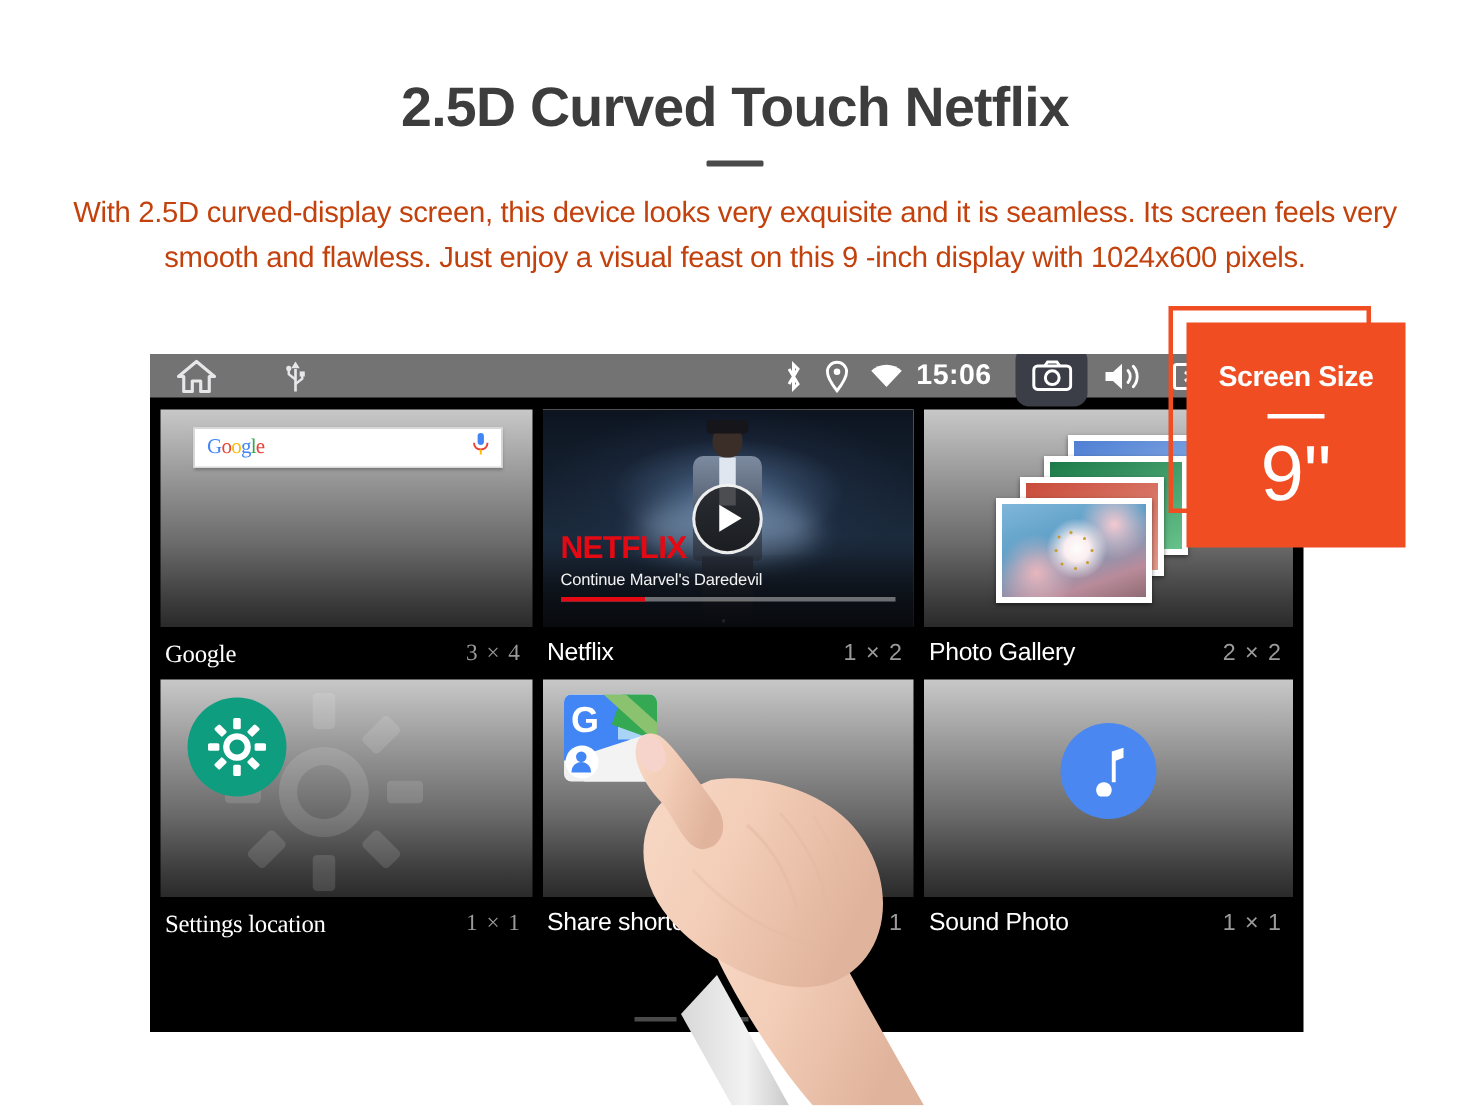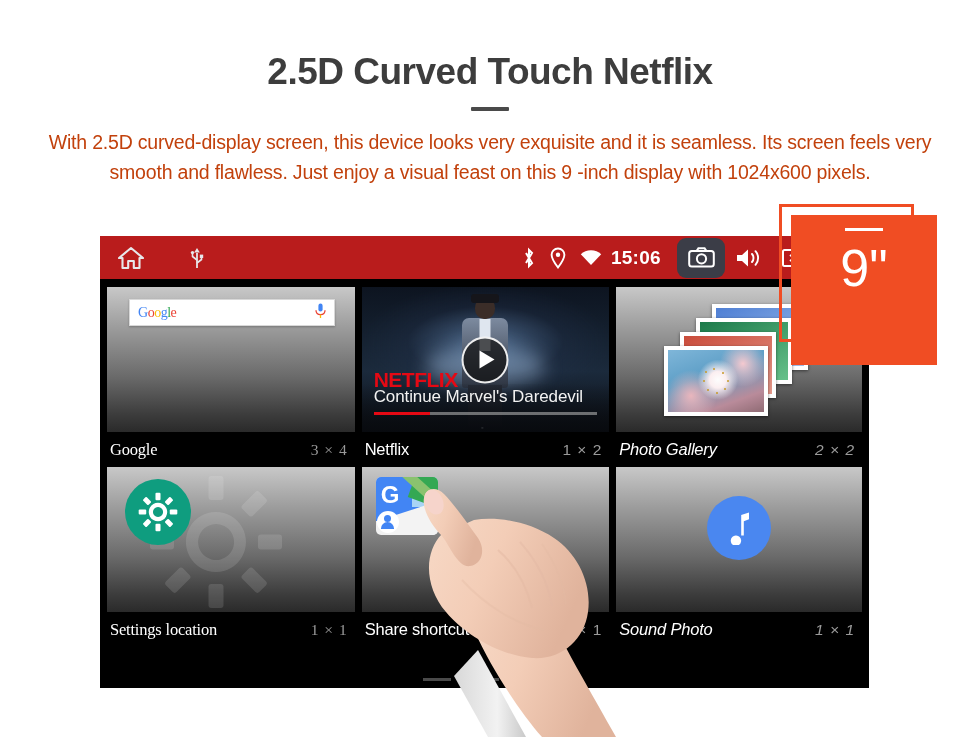--- a/index.html
+++ b/index.html
@@ -42,22 +42,22 @@
     position: absolute;
     left: 100px; top: 236px;
     width: 769px; height: 452px;
     background: #000000;
     overflow: hidden;
   }
 
   
   .statusbar {
     position: relative;
-    height: 43px;
-    background: #b91c1c;
+    height: 29px;
+    background: #737373;
     display: flex;
     align-items: center;
     padding: 0 6px 0 18px;
   }
   .sb-left { display: flex; align-items: center; gap: 46px; }
   .sb-right { display: flex; align-items: center; margin-left: auto; gap: 0px; }
   .sb-icon { display: flex; align-items: center; justify-content: center; }
   .sb-clock {
     color: #ffffff; font-size: 19px; font-weight: bold;
     margin: 0 16px 0 9px; letter-spacing: 0.3px;
@@ -68,21 +68,21 @@
     display:flex; align-items:center; justify-content:center;
   }
   .sb-btn { width: 46px; height: 40px; display:flex; align-items:center; justify-content:center; }
 
   
   .grid { padding: 8px 7px 0 7px; }
   .row { display: flex; gap: 7px; }
   .cell { position: relative; }
   .cell.w3 { width: 251px; font-family: Liberation Serif, serif; }
   .cell.w3b { width: 251px; }
-  .cell.w2 { width: 249px; font-style: italic; }
+  .cell.w2 { width: 249px; }
   .thumb {
     position: relative;
     height: 145px;
     background: linear-gradient(180deg,#c8c8c8 0%,#9c9c9c 28%,#6a6a6a 62%,#3c3c3c 88%,#2a2a2a 100%);
     overflow: hidden;
   }
   .caption {
     display: flex; align-items: center; justify-content: space-between;
     height: 35px; padding: 0 7px 0 3px;
   }
@@ -125,21 +125,21 @@
   .nfx-glow{position:absolute;left:50%;top:60px;transform:translateX(-50%);width:120px;height:40px;border-radius:50%;background:rgba(190,220,255,.38);filter:blur(9px);}
   .nfx-road{position:absolute;left:0;right:0;bottom:0;height:48px;background:linear-gradient(180deg,rgba(25,35,50,.1),rgba(8,10,14,.95));}
   .play {
     position:absolute; left:50%; top:50%; transform:translate(-50%,-50%);
     width:47px;height:47px;border-radius:50%;
     background:rgba(18,18,18,.72); border:2px solid rgba(255,255,255,.92);
     display:flex;align-items:center;justify-content:center;
   }
   .play::after{content:"";border-left:15px solid #fff;border-top:9px solid transparent;border-bottom:9px solid transparent;margin-left:4px;}
   .nfx-brand{position:absolute;left:12px;bottom:40px;color:#E50914;font-size:21px;font-weight:bold;letter-spacing:-0.5px;font-family:"Liberation Sans",sans-serif;}
-  .nfx-sub{position:absolute;left:12px;bottom:25px;color:#f2f2f2;font-size:17px;letter-spacing:-0.1px;}
+  .nfx-sub{position:absolute;left:12px;bottom:25px;color:#f2f2f2;font-size:11px;letter-spacing:-0.1px;}
   .nfx-track{position:absolute;left:12px;right:12px;bottom:17px;height:3px;background:rgba(190,190,190,.55);}
   .nfx-fill{position:absolute;left:0;top:0;height:3px;background:#E50914;}
 
   
   .pg-stack{position:absolute;left:50%;top:50%;transform:translate(-50%,-50%);width:150px;height:112px;}
   .pg-card{position:absolute;border:4px solid #fff;box-shadow:0 1px 3px rgba(0,0,0,.5);}
   .pg-c4{left:48px;top:0;width:96px;height:66px;background:linear-gradient(150deg,#4f7fd4,#9fc0ea);}
   .pg-c3{left:32px;top:14px;width:96px;height:66px;background:linear-gradient(150deg,#1c7a4a,#67c18a);}
   .pg-c2{left:16px;top:28px;width:96px;height:66px;background:linear-gradient(150deg,#c94b3a,#e59a8c);}
   .pg-c1{left:0;top:42px;width:104px;height:70px;
@@ -473,16 +473,17 @@
     <path d="M96 70 C112 84 124 104 130 128" stroke="#e3b9a4" stroke-width="2" fill="none" opacity=".55"></path>
     <path d="M118 62 C134 80 146 102 150 126" stroke="#e3b9a4" stroke-width="2" fill="none" opacity=".45"></path>
     <path d="M140 64 C154 84 162 104 164 124" stroke="#e3b9a4" stroke-width="2" fill="none" opacity=".35"></path>
     <path d="M60 100 C82 124 112 144 142 150" stroke="#e3b9a4" stroke-width="2" fill="none" opacity=".35"></path>
   </svg>
 </div>
 
 <div class="badge-wrap">
   <div class="badge-outline"></div>
   <div class="badge-box">
+    <div class="badge-title">Screen Size</div>
     <div class="badge-rule"></div>
     <div class="badge-value">9"</div>
   </div>
 </div>
 
 </body></html>

